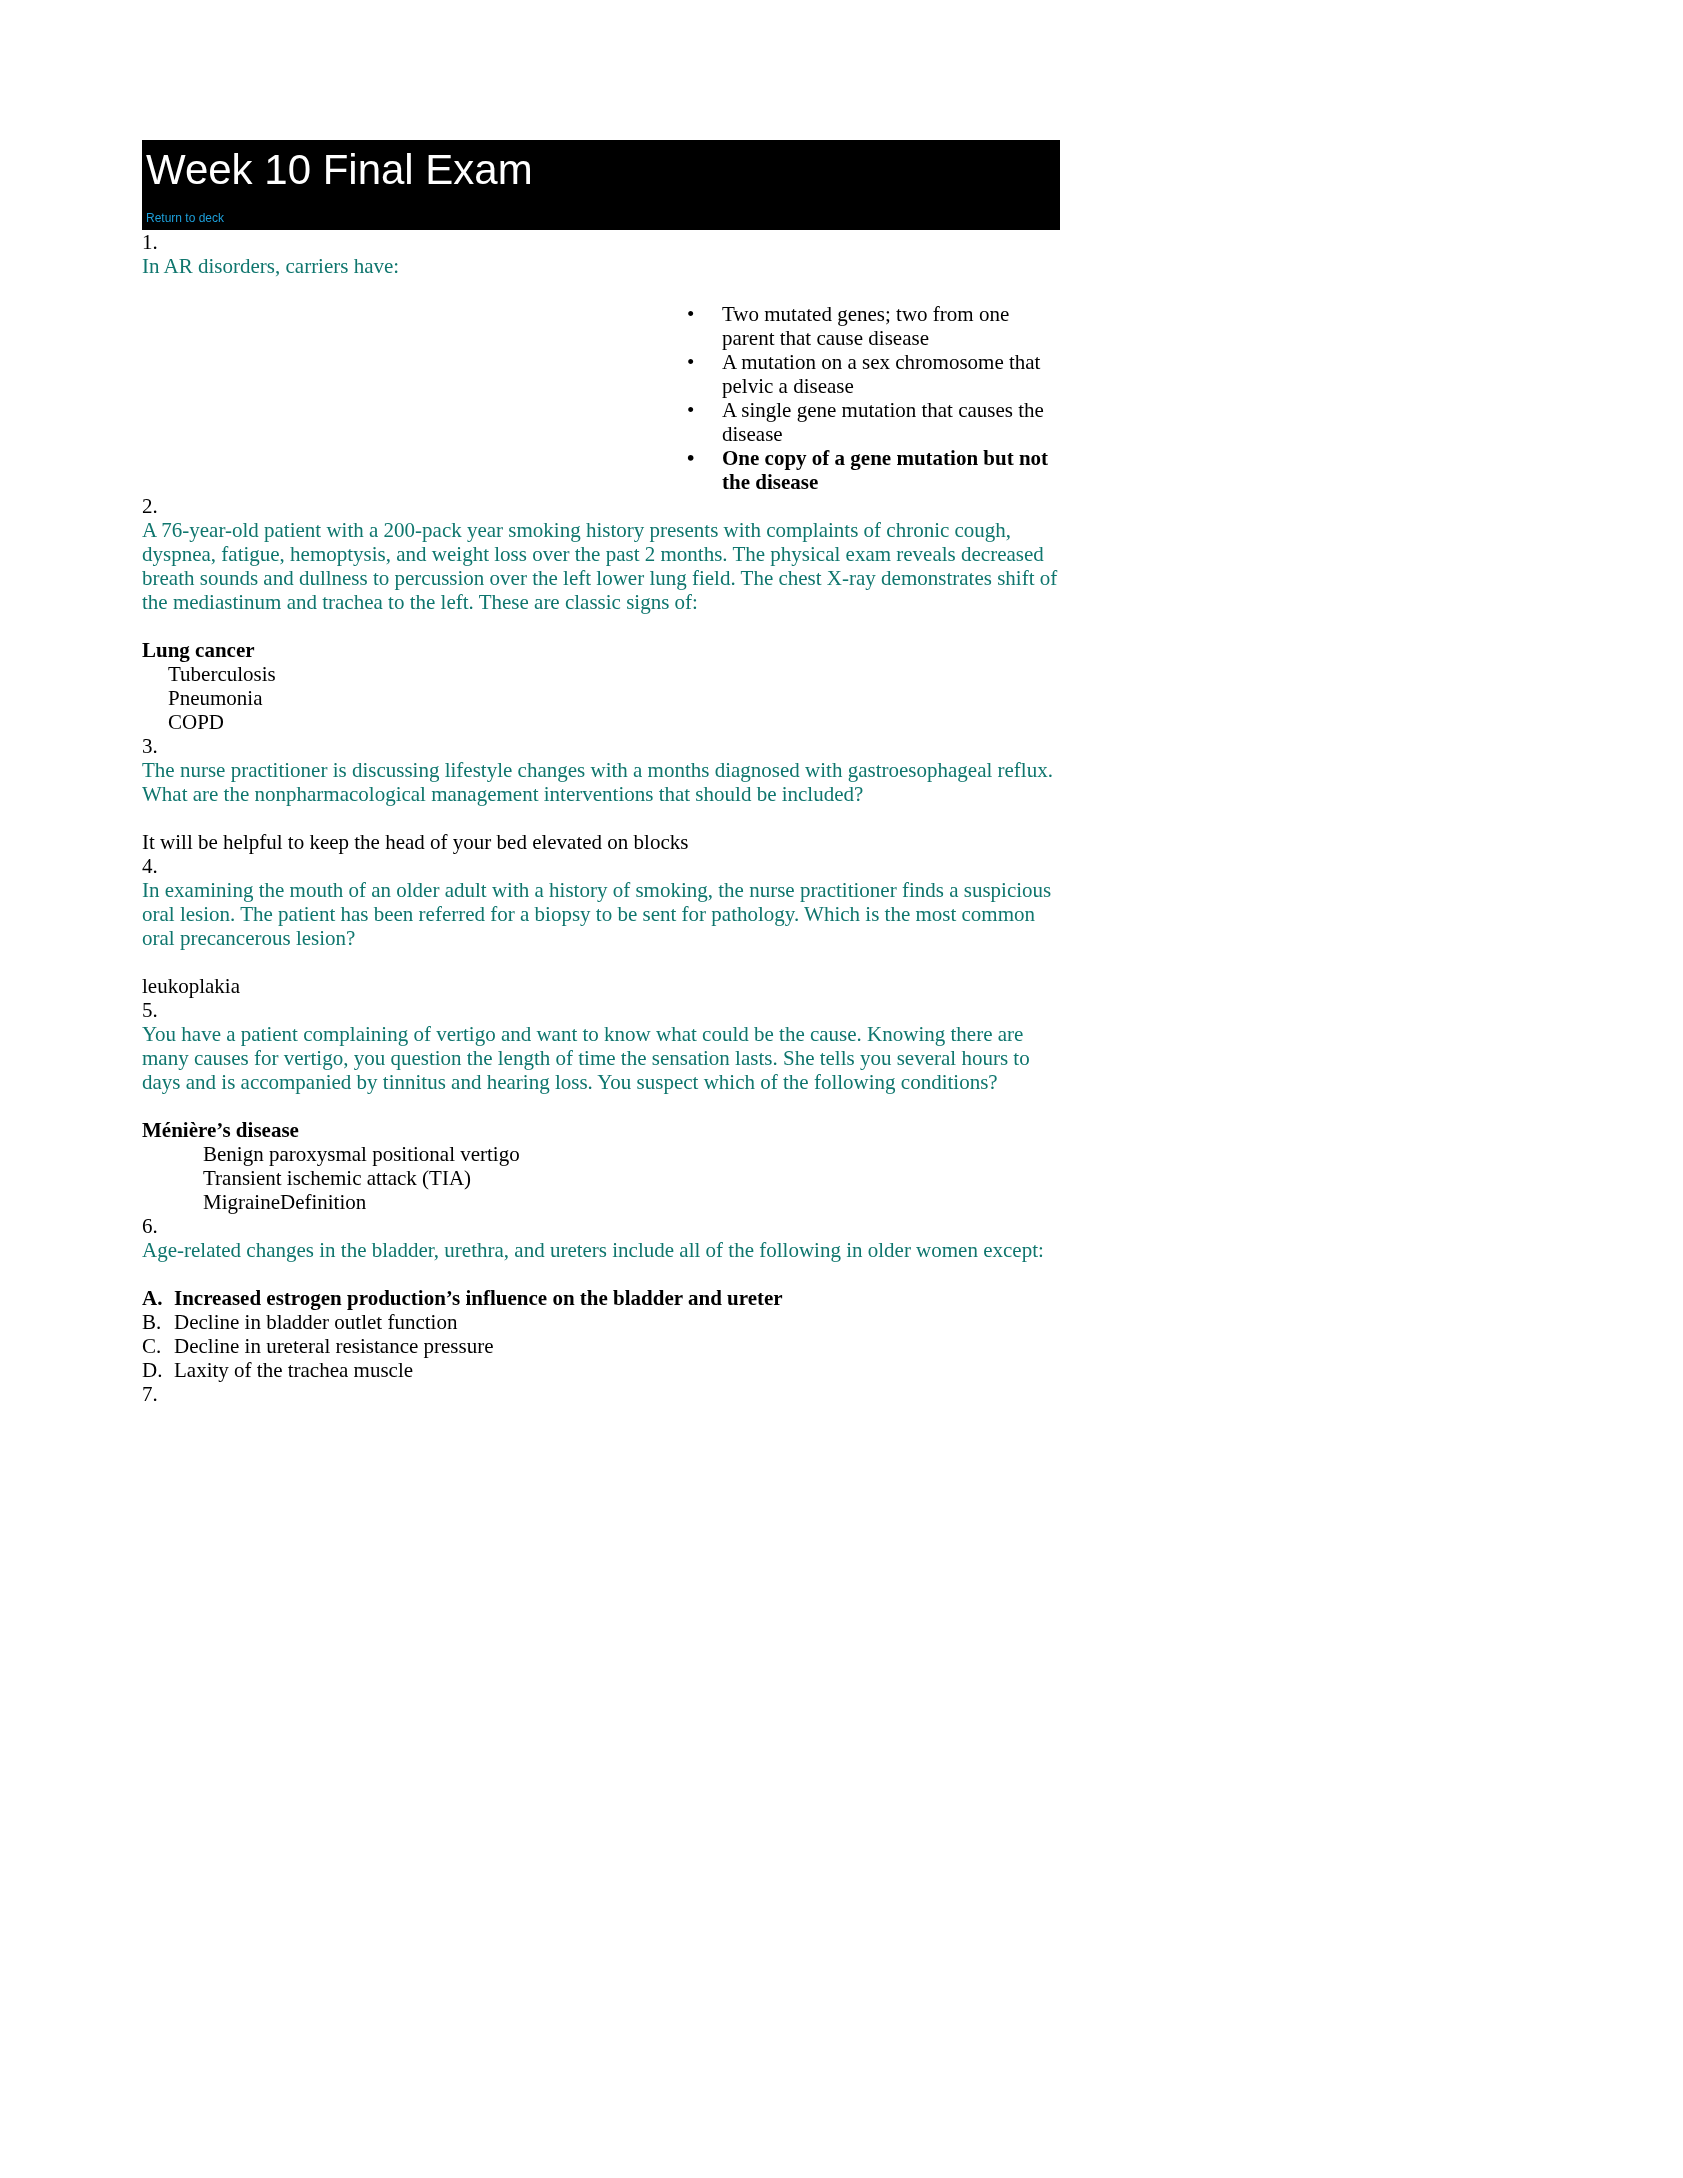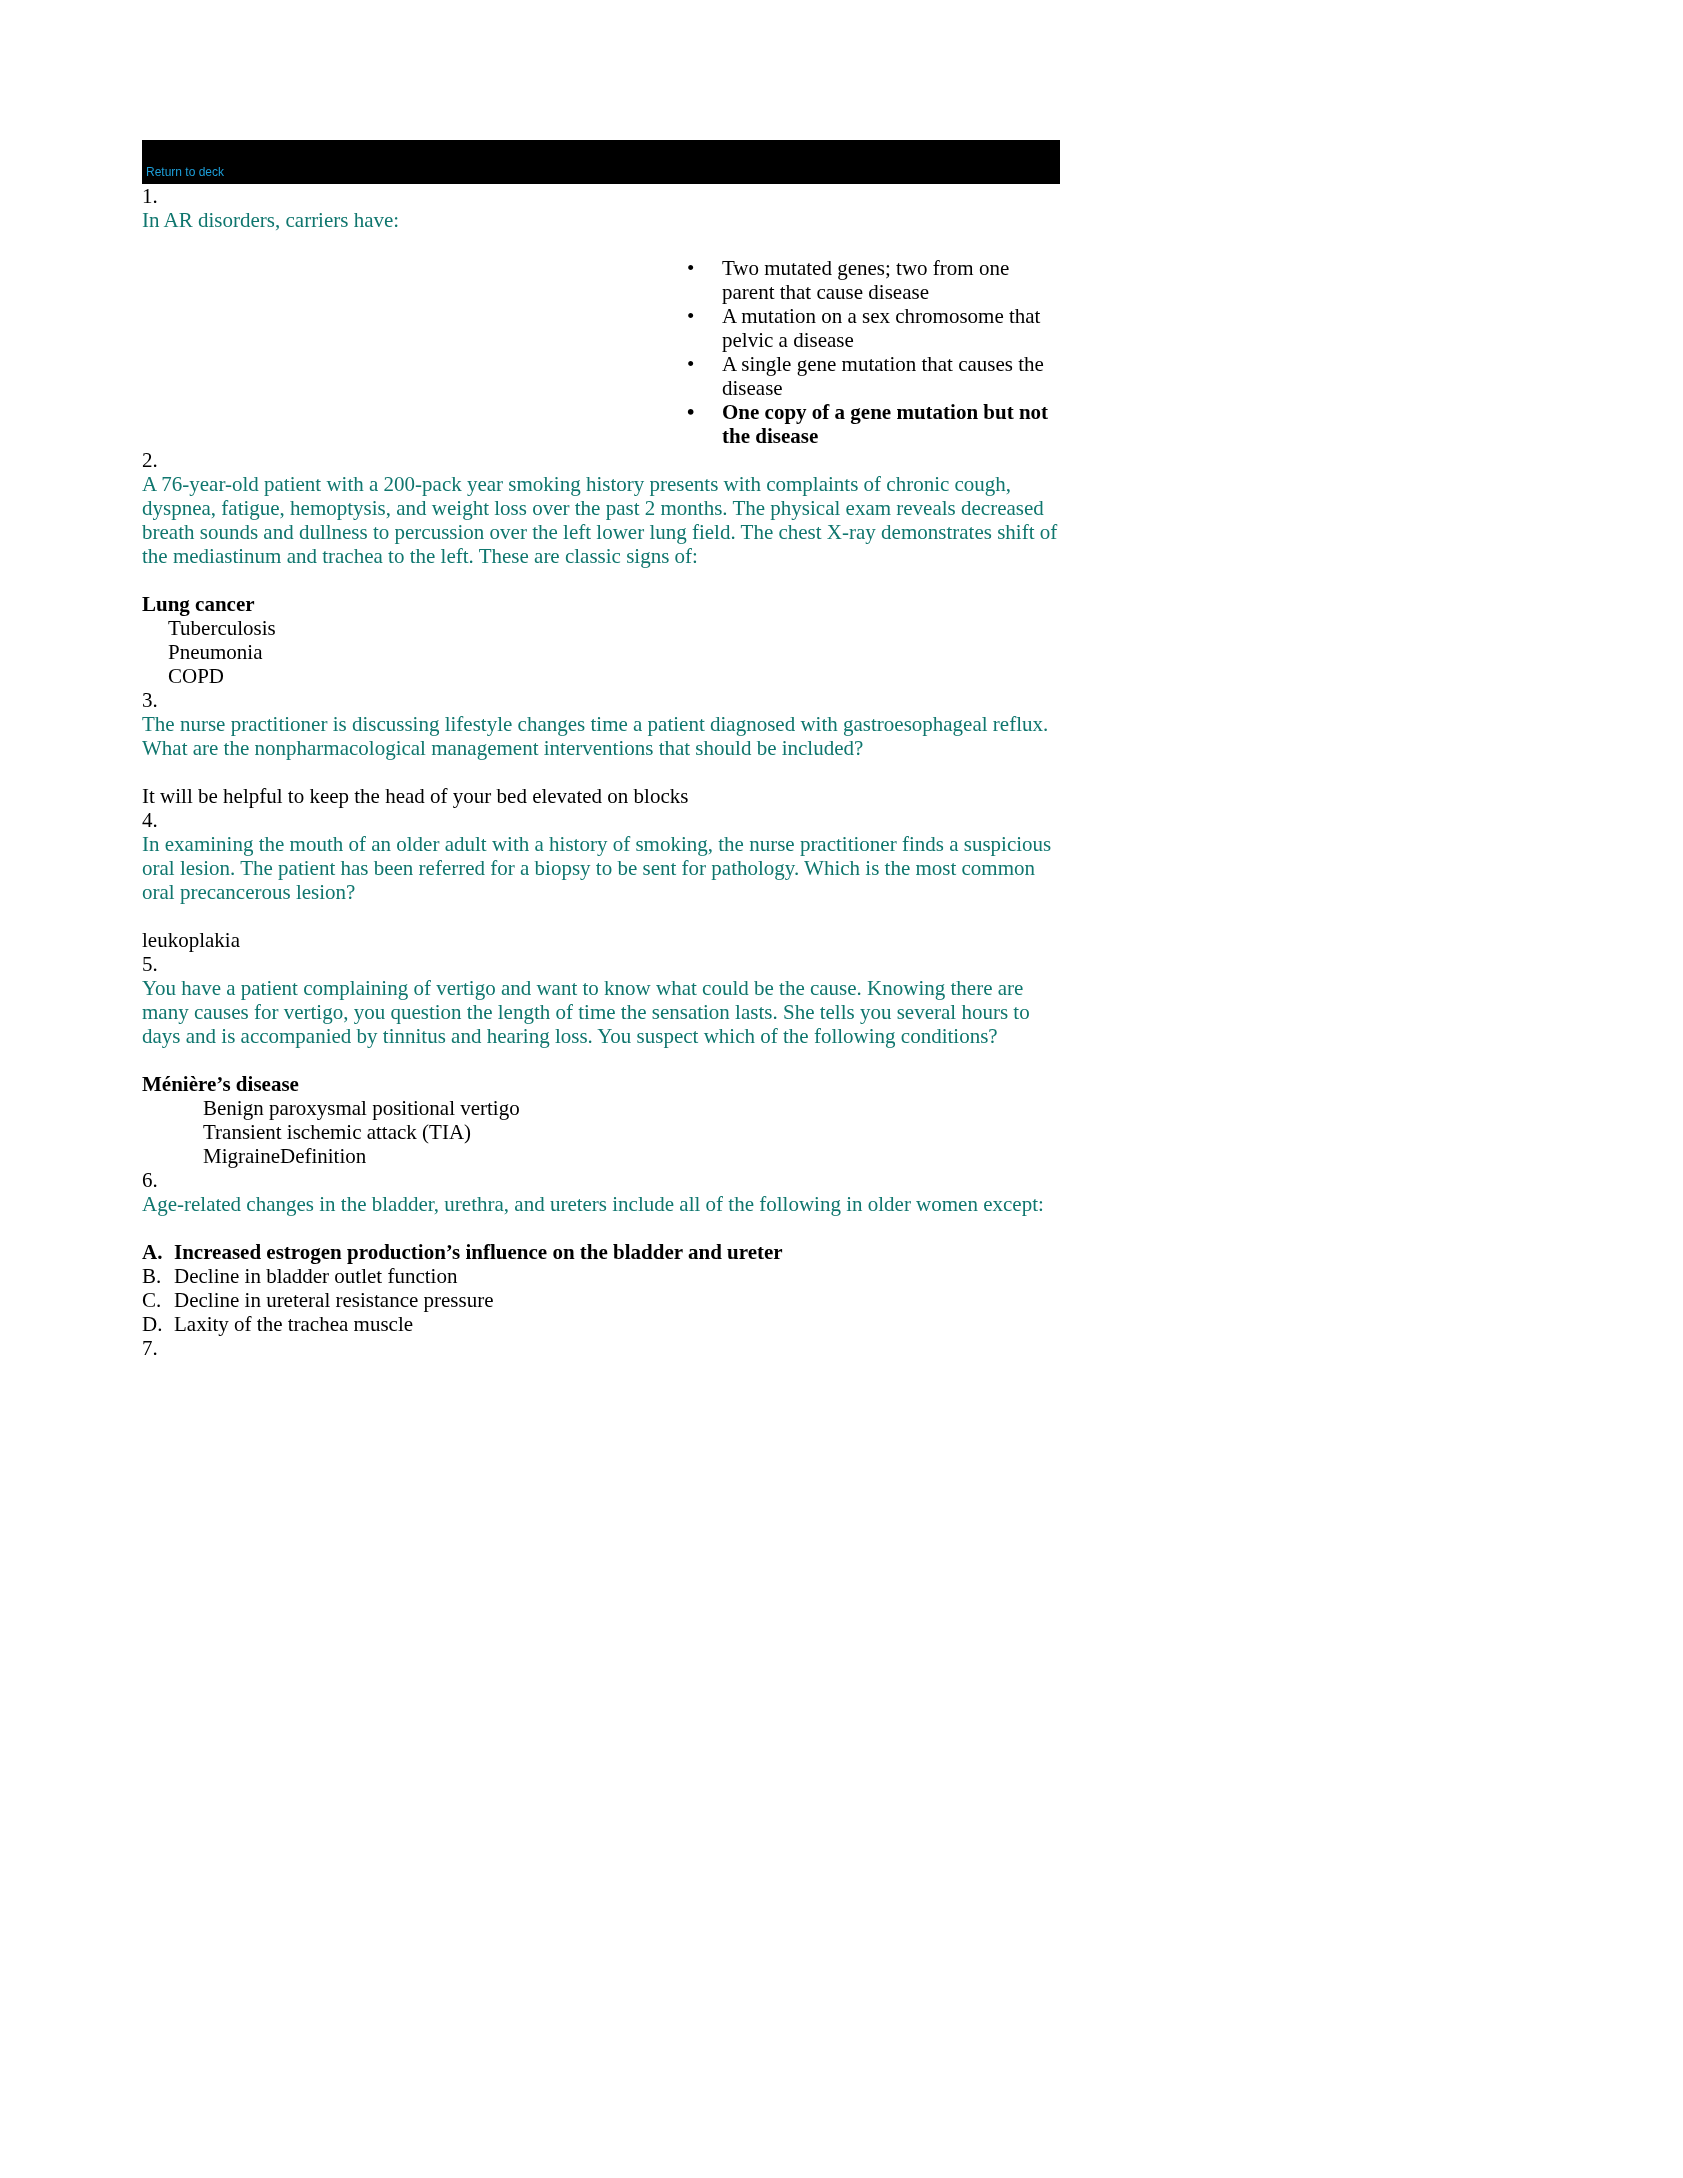--- a/index.html
+++ b/index.html
@@ -61,20 +61,21 @@
   .option-row { display: flex; }
   .opt-letter { width: 32px; flex: 0 0 32px; }
 </style>
 </head>
 <body>
 
 <div class="page">
   <div class="content">
 
     <div class="header-bar">
+      <div class="page-title">Week 10 Final Exam</div>
       <a class="return-link">Return to deck</a>
     </div>
 
     <div class="question">
       <div class="qnum">1.</div>
       <div class="qtext">In AR disorders, carriers have:</div>
       <ul class="bullet-list">
         <li><span>Two mutated genes; two from one parent that cause disease</span></li>
         <li><span>A mutation on a sex chromosome that pelvic a disease</span></li>
         <li><span>A single gene mutation that causes the disease</span></li>
@@ -88,21 +89,21 @@
       <div class="answers">
         <div class="bold">Lung cancer</div>
         <div class="indent-sm">Tuberculosis</div>
         <div class="indent-sm">Pneumonia</div>
         <div class="indent-sm">COPD</div>
       </div>
     </div>
 
     <div class="question">
       <div class="qnum">3.</div>
-      <div class="qtext">The nurse practitioner is discussing lifestyle changes time a patient diagnosed with gastroesophageal reflux. What are the nonpharmacological management interventions that should be included?</div>
+      <div class="qtext">The nurse practitioner is discussing lifestyle changes with a months diagnosed with gastroesophageal reflux. What are the nonpharmacological management interventions that should be included?</div>
       <div class="answers">
         <div>It will be helpful to keep the head of your bed elevated on blocks</div>
       </div>
     </div>
 
     <div class="question">
       <div class="qnum">4.</div>
       <div class="qtext">In examining the mouth of an older adult with a history of smoking, the nurse practitioner finds a suspicious oral lesion. The patient has been referred for a biopsy to be sent for pathology. Which is the most common oral precancerous lesion?</div>
       <div class="answers">
         <div>leukoplakia</div>

